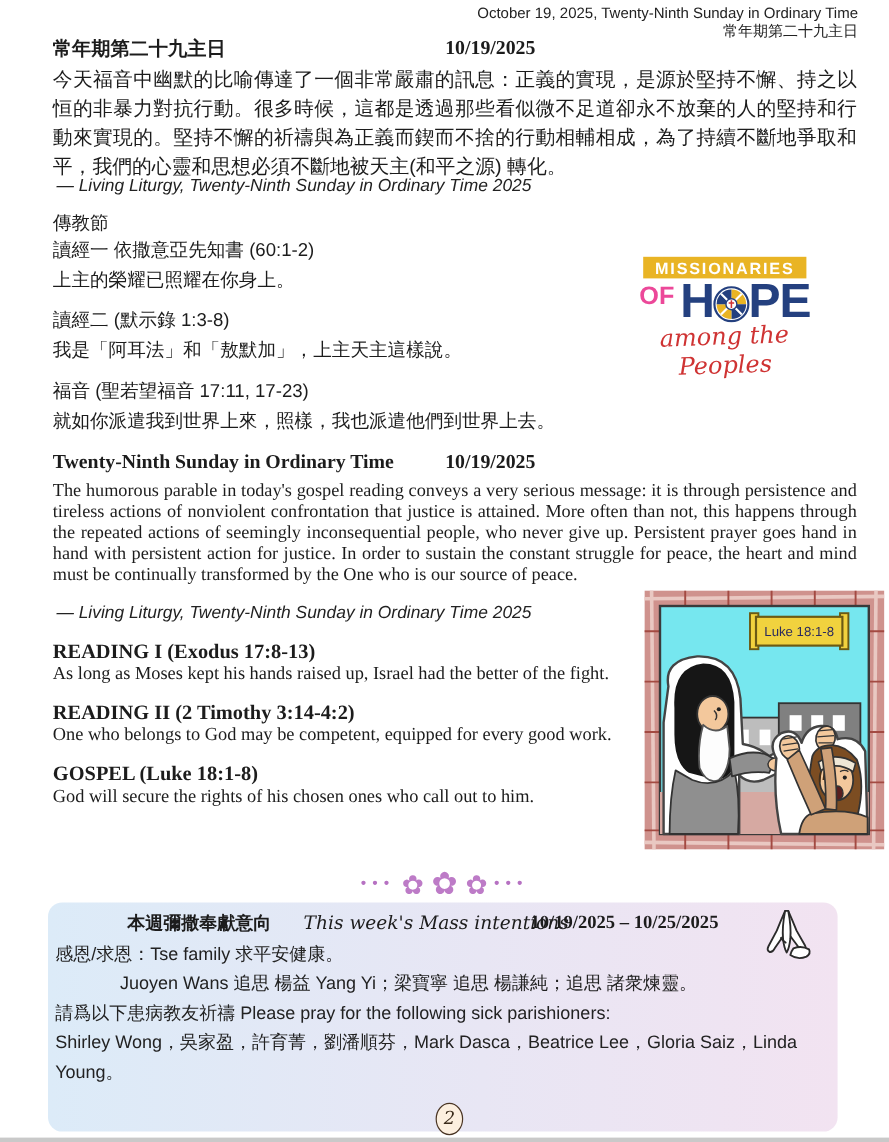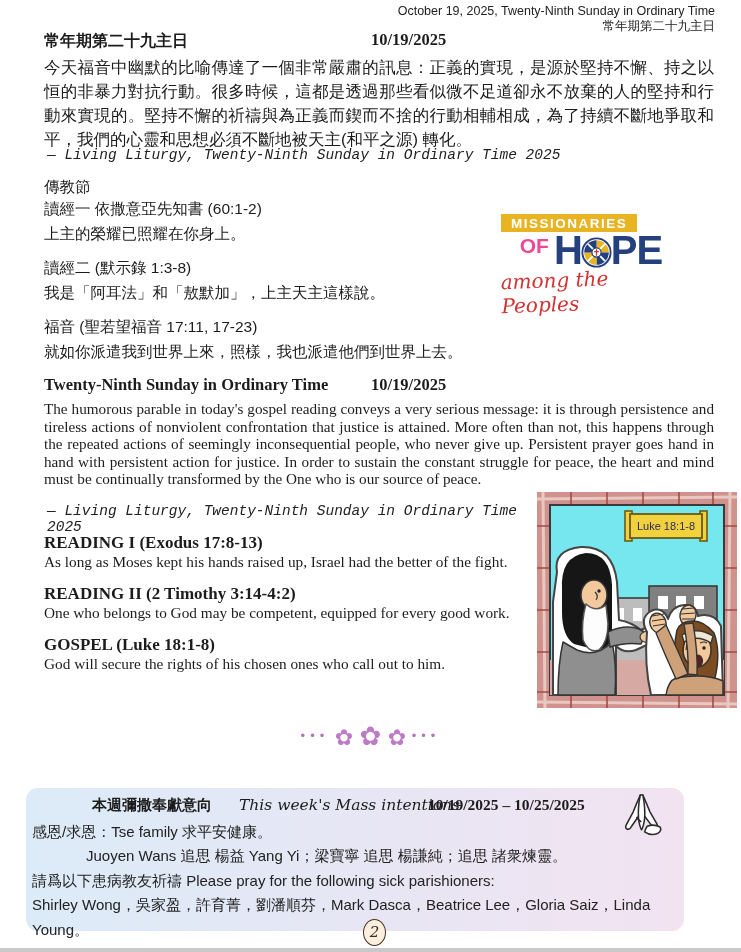--- a/index.html
+++ b/index.html
@@ -7,28 +7,28 @@
         color:#1c1c1c;font-family:"Liberation Sans",sans-serif;}
   .abs{position:absolute;}
 
   
   .hdr-right{top:4px;right:26px;text-align:right;font-size:12.5px;line-height:15px;color:#222;}
 
   
   .zh-title{left:44px;top:31px;font-size:16px;font-weight:bold;}
   .zh-date{left:371px;top:30px;font-size:16.5px;font-weight:bold;font-family:"Liberation Serif",serif;}
   .zh-body{left:44px;top:55px;width:670px;font-size:16.5px;line-height:24px;text-align:justify;}
-  .attr{font-style:italic;font-family:Liberation Mono, monospace;font-size:14.5px;color:#222;}
+  .attr{font-style:italic;font-family:Liberation Sans, sans-serif;font-size:14.5px;color:#222;}
   .zh-attr{left:47px;top:147px;}
 
   .mission{left:44px;top:176px;width:470px;font-size:15.5px;line-height:22px;}
   .mission .m-text{margin:3px 0 12px 0;}
 
   
-  .logo{left:501px;top:214px;width:180px;}
+  .logo{left:514px;top:214px;width:180px;text-align:center;}
   .logo-bar{display:inline-block;background:#e9b424;color:#ffffff;font-weight:bold;
             font-size:13.5px;letter-spacing:1.5px;padding:2px 10px 1px;}
   .logo-row{display:flex;align-items:center;justify-content:center;margin-top:-2px;}
   .logo-of{color:#ec4899;font-weight:800;font-size:21px;margin-right:5px;position:relative;top:-4px;}
   .logo-hope{color:#24407f;font-weight:800;font-size:40px;letter-spacing:-1px;line-height:40px;}
   .logo-globe{width:31px;height:31px;margin:0 -1px;position:relative;top:2px;}
   .logo-tagline{color:#cf3333;font-style:italic;font-family:"DejaVu Serif",serif;
                 font-size:20px;margin-top:-3px;transform:rotate(-2deg);}
 
   
@@ -45,22 +45,22 @@
   
   .illus{left:537px;top:492px;width:200px;height:216px;}
 
   
   .divider{top:722px;left:0;width:741px;text-align:center;line-height:28px;}
   .divider .dot{color:#b671c2;font-size:13px;letter-spacing:5px;position:relative;top:-5px;}
   .divider .flower{color:#bd7bc7;font-size:22px;margin:0 1px;}
   .divider .flower.big{font-size:26px;}
 
   
-  .box{left:26px;top:752px;width:658px;height:143px;border-radius:12px;
-       background:linear-gradient(90deg,#dcebf8 0%,#e8e6f4 55%,#f2e3f1 100%);margin-top:36px;}
+  .box{left:40px;top:752px;width:658px;height:191px;border-radius:12px;
+       background:linear-gradient(90deg,#dcebf8 0%,#e8e6f4 55%,#f2e3f1 100%);}
   .box-head{position:absolute;top:8px;left:0;width:100%;font-size:15px;}
   .bh-zh{position:absolute;left:66px;top:0;font-weight:bold;}
   .bh-en{position:absolute;left:213px;top:0;font-style:italic;font-family:"DejaVu Serif",serif;font-size:15.5px;}
   .bh-date{position:absolute;left:402px;top:0;font-weight:bold;font-family:"Liberation Serif",serif;font-size:15.5px;}
   .hands{position:absolute;right:16px;top:2px;width:52px;height:50px;}
   .box-lines{position:absolute;left:6px;top:32px;width:648px;font-size:15px;line-height:24.4px;color:#222;}
   .box-lines .indent{padding-left:54px;}
 
   
   .pageno{left:363px;top:919px;width:21px;height:25px;border:1.5px solid #4a3524;border-radius:50%;

